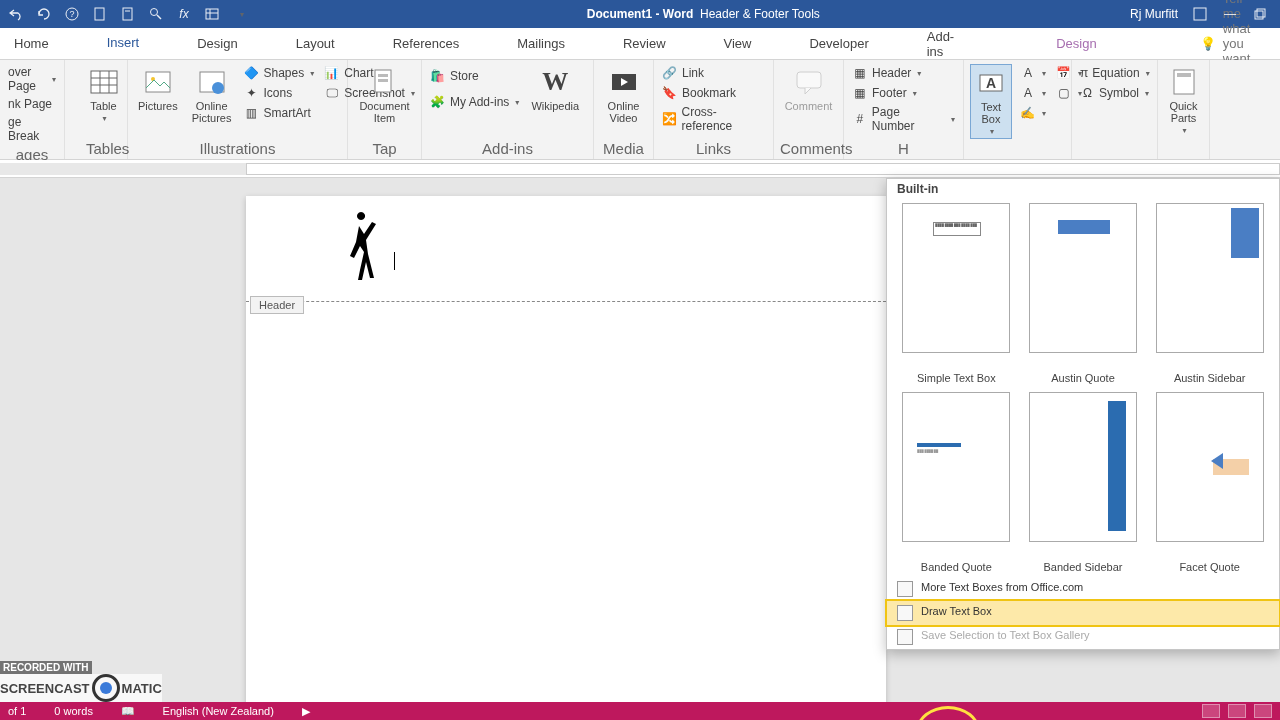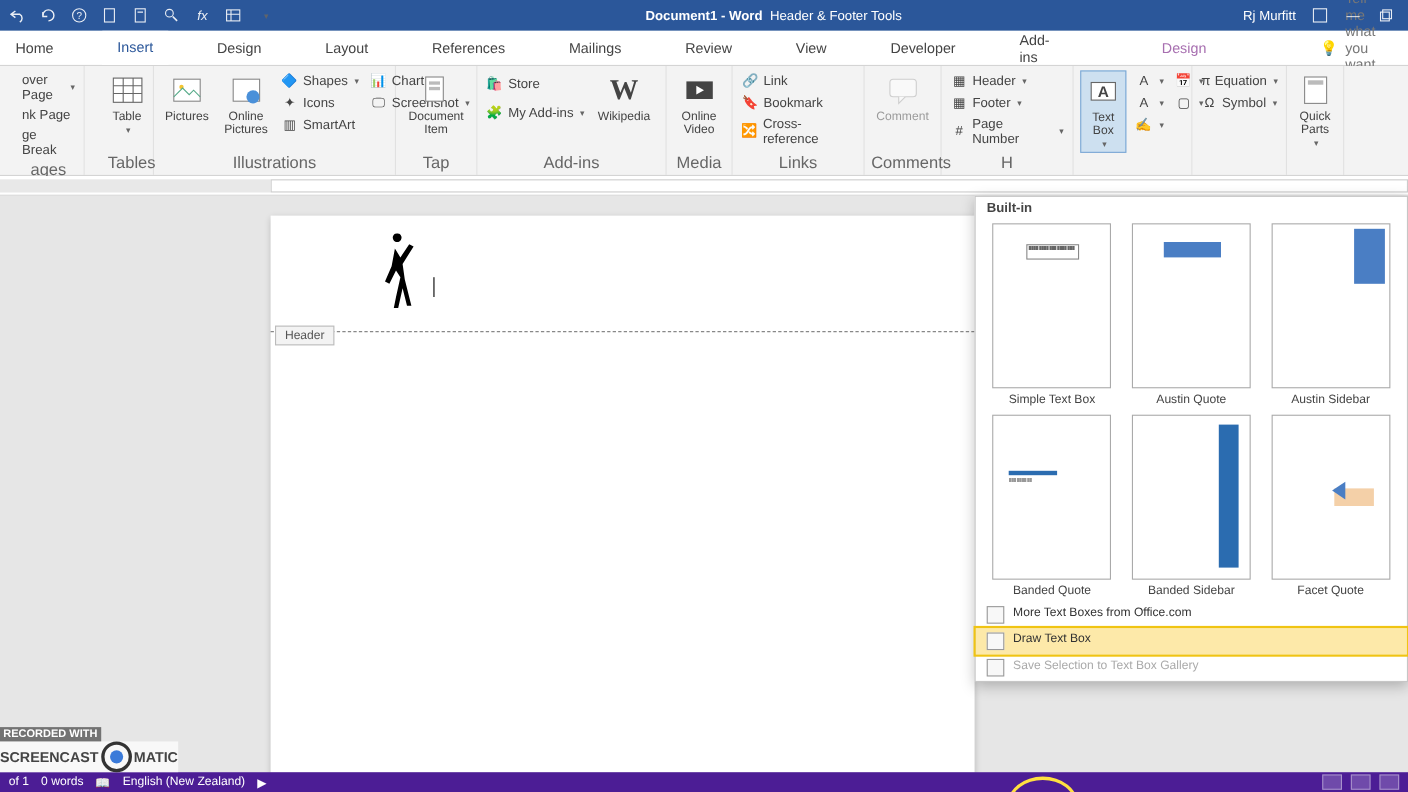--- a/index.html
+++ b/index.html
@@ -26,21 +26,21 @@
 .group { border-right: 1px solid #e1e1e1; padding: 4px 6px 0 6px; display: flex; flex-direction: column; justify-content: space-between; }
 .group-body { display: flex; gap: 6px; flex: 1; align-items: flex-start; }
 .group-label { text-align: center; font-size: 15px; color: #666; padding: 2px 0; }
 .bigbtn { display: flex; flex-direction: column; align-items: center; justify-content: center; padding: 2px 4px; font-size: 11px; color: #444; text-align: center; gap: 2px; cursor: pointer; }
 .bigbtn .ico { width: 32px; height: 32px; display: flex; align-items: center; justify-content: center; }
 .smallstack { display: flex; flex-direction: column; gap: 2px; }
 .smallbtn { display: flex; align-items: center; gap: 4px; font-size: 12px; color: #444; padding: 1px 2px; cursor: pointer; }
 .smallbtn .sico { width: 16px; height: 16px; display: inline-flex; align-items: center; justify-content: center; }
 .drop { font-size: 8px; color: #666; margin-left: 2px; }
 
-.pages-group { width: 65px; margin-left: 12px; }
+.pages-group { width: 65px; }
 .tables-group { width: 48px; margin-left: 15px; }
 .illus-group { width: 220px; }
 .addins-group { width: 172px; }
 .media-group { width: 60px; }
 .links-group { width: 120px; }
 .comments-group { width: 70px; }
 .hf-group { width: 120px; }
 .text-group { width: 108px; }
 .symbols-group { width: 86px; }
 .quick-group { width: 52px; }
@@ -58,30 +58,30 @@
 .silhouette { position: absolute; left: 90px; top: 16px; width: 50px; height: 70px; }
 .cursor { position: absolute; left: 148px; top: 56px; width: 1px; height: 18px; background: #000; }
 .header-tag { position: absolute; left: 4px; top: 100px; background: #f3f3f3; border: 1px solid #bbb; padding: 2px 8px; font-size: 11px; color: #555; }
 
 
 .gallery { position: absolute; right: 0; top: 0; width: 394px; background: #fff; border: 1px solid #c6c6c6; box-shadow: 0 4px 12px rgba(0,0,0,0.25); z-index: 20; }
 .gallery-head { padding: 3px 10px; font-size: 12px; color: #444; font-weight: 600; }
 .gallery-grid { display: grid; grid-template-columns: repeat(3, 1fr); gap: 8px; padding: 4px 10px; }
 .gitem { display: flex; flex-direction: column; align-items: center; gap: 4px; cursor: pointer; }
 .gthumb { width: 108px; height: 150px; border: 1px solid #aaa; background: #fff; position: relative; }
-.glabel { font-size: 11px; color: #444; text-align: right; }
+.glabel { font-size: 11px; color: #444; text-align: right; margin-top: 15px; }
 .gmenu-item { display: flex; align-items: flex-start; gap: 8px; padding: 4px 10px; font-size: 11px; color: #333; cursor: pointer; }
 .gmenu-item.hover { background: #fde9a9; outline: 2px solid #f0c413; }
 .gmenu-item.disabled { color: #aaa; cursor: default; }
 .gmenu-icon { width: 16px; height: 16px; border: 1px solid #999; background: #f8f8f8; display: inline-flex; }
 
 .highlight-ring { position: absolute; left: 916px; top: 528px; width: 64px; height: 50px; border: 3px solid #ffe040; border-radius: 50%; z-index: 30; pointer-events: none; }
 
 
-.statusbar { position: absolute; bottom: 0; left: 0; right: 0; height: 18px; background: #4c1d95; color: #fff; font-size: 11px; display: flex; align-items: center; padding: 0 8px; gap: 11px; }
+.statusbar { position: absolute; bottom: 0; left: 0; right: 0; height: 18px; background: #be185d; color: #fff; font-size: 11px; display: flex; align-items: center; padding: 0 8px; gap: 28px; }
 .statusbar .right { margin-left: auto; display: flex; gap: 8px; align-items: center; }
 .view-btn { width: 18px; height: 14px; background: rgba(255,255,255,0.2); border: 1px solid rgba(255,255,255,0.4); }
 
 
 .watermark { position: absolute; left: 0; bottom: 18px; z-index: 5; font-size: 13px; font-weight: bold; color: #444; }
 .watermark .rec { font-size: 10px; color: #fff; background: rgba(0,0,0,0.5); padding: 1px 3px; display: inline-block; }
 .watermark .som { display: flex; align-items: center; background: rgba(255,255,255,0.7); }
 .watermark .circle { width: 28px; height: 28px; border: 3px solid #333; border-radius: 50%; display: inline-flex; align-items: center; justify-content: center; margin: 0 2px; }
 .watermark .inner { width: 12px; height: 12px; background: #3a7ad9; border-radius: 50%; }
 

